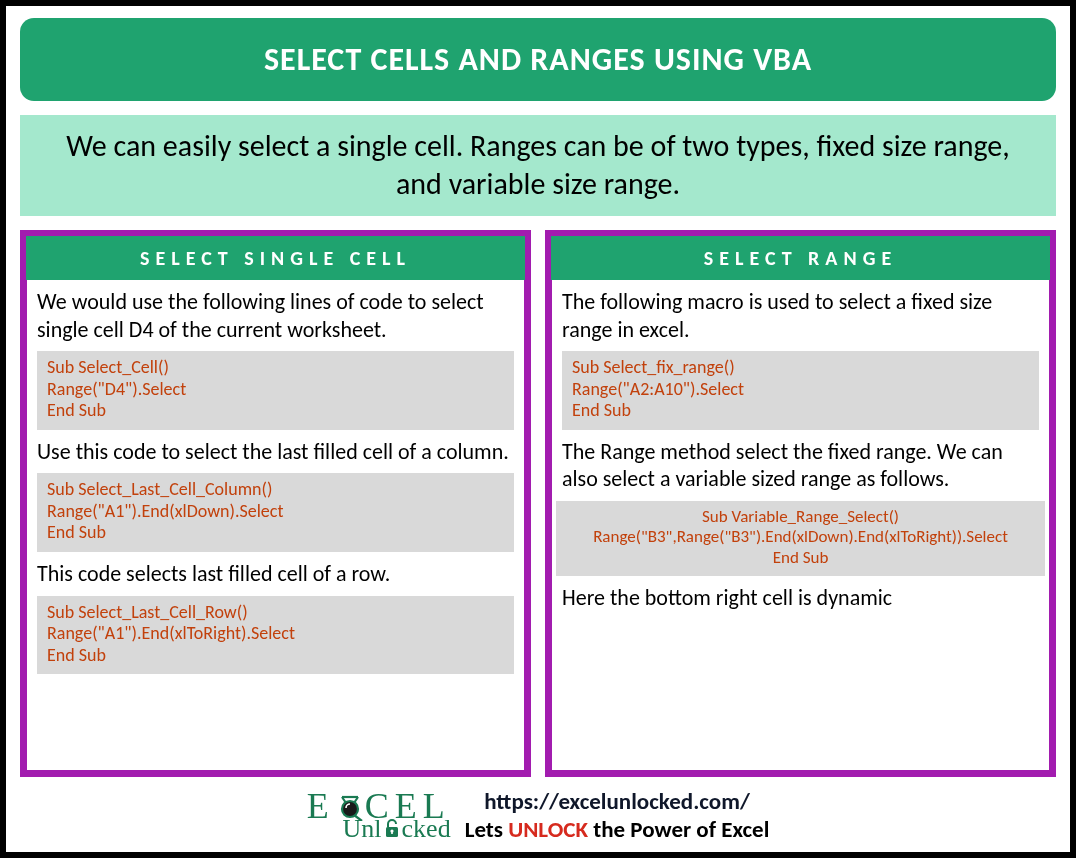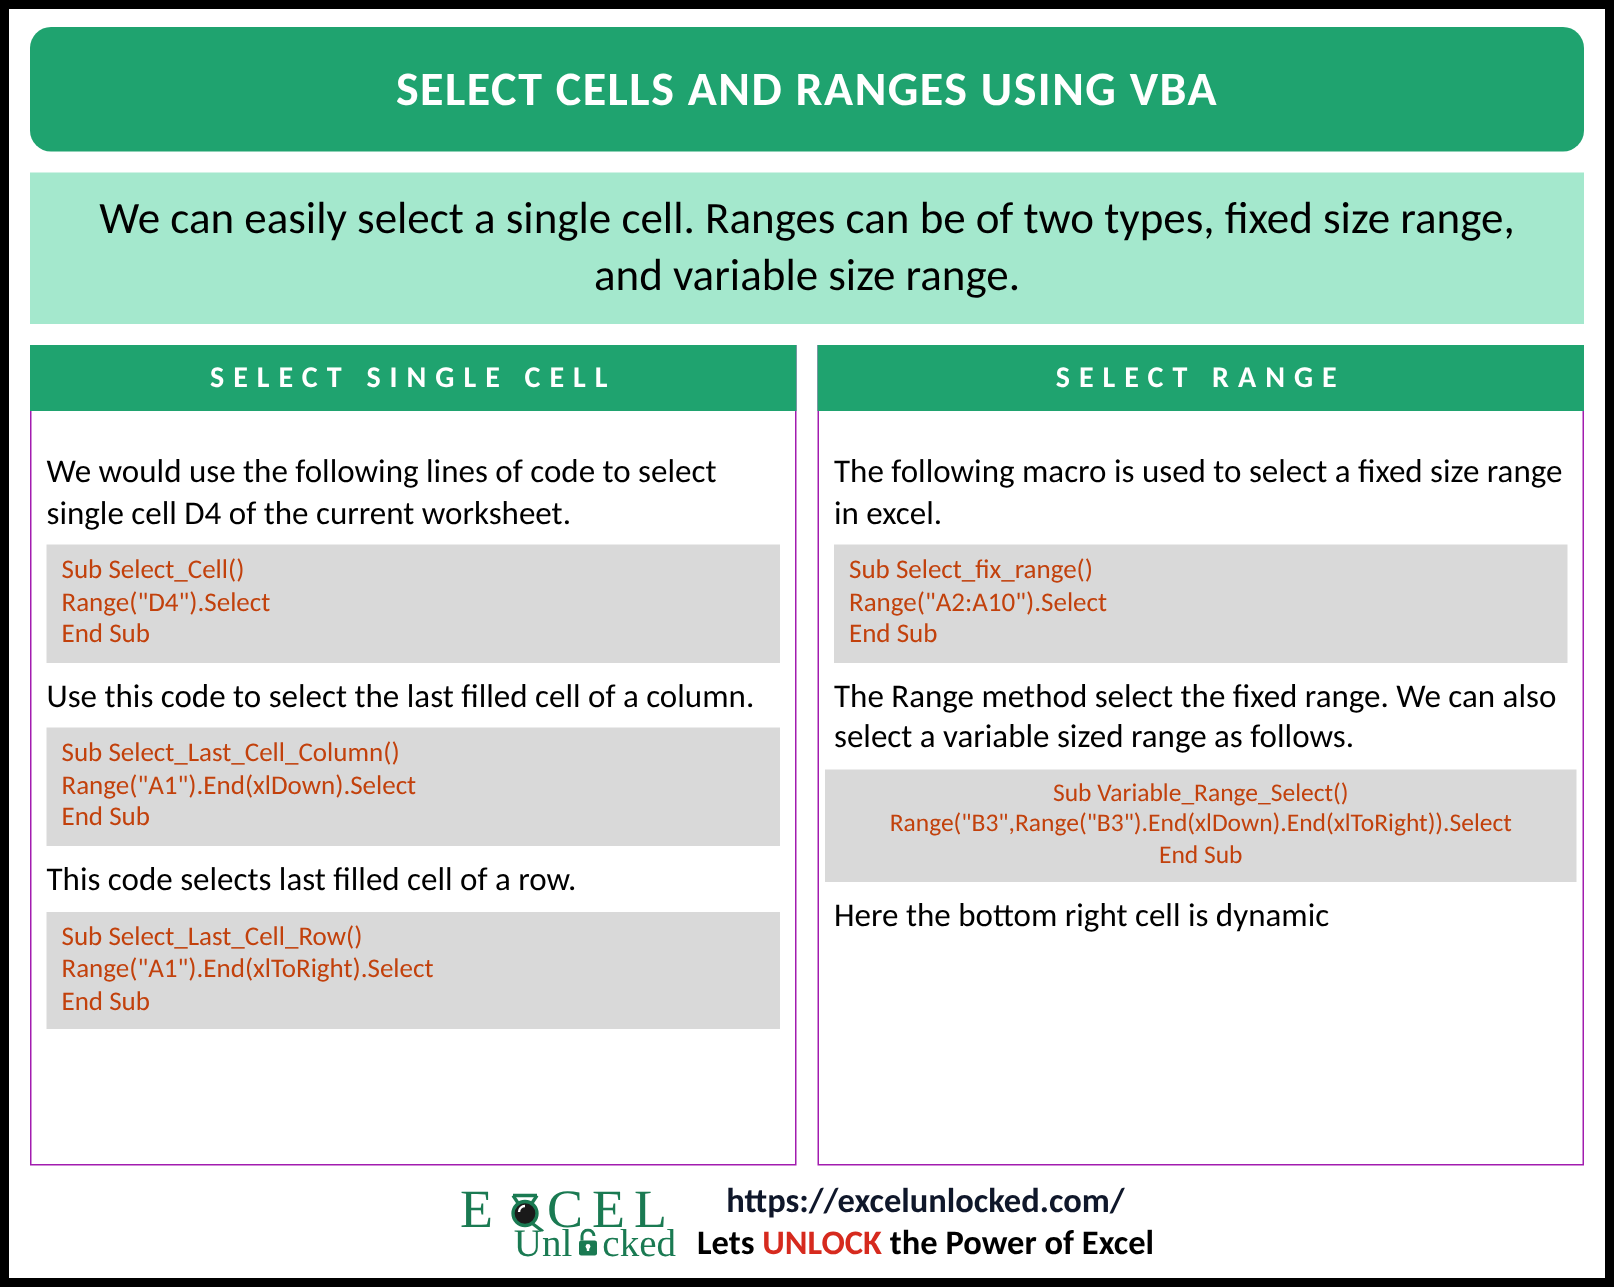--- a/index.html
+++ b/index.html
@@ -34,36 +34,36 @@
     margin-bottom: 14px;
   }
   .columns {
     display: flex;
     gap: 14px;
     flex: 1;
     min-height: 0;
   }
   .col {
     flex: 1;
-    border: 1px solid #a21caf;
+    border: 7px solid #a21caf;
     display: flex;
     flex-direction: column;
   }
   .col-header {
     background: #1fa36f;
     color: #ffffff;
     font-weight: 700;
     font-size: 20px;
     letter-spacing: 6px;
     text-align: center;
     padding: 10px 4px;
     margin: -1px -1px 0 -1px;
   }
   .col-body {
-    padding: 26px 10px 10px 10px;
+    padding: 8px 10px 10px 10px;
     display: flex;
     flex-direction: column;
     gap: 6px;
   }
   .para {
     font-size: 22px;
     color: #000000;
     line-height: 1.25;
   }
   .code-block {

